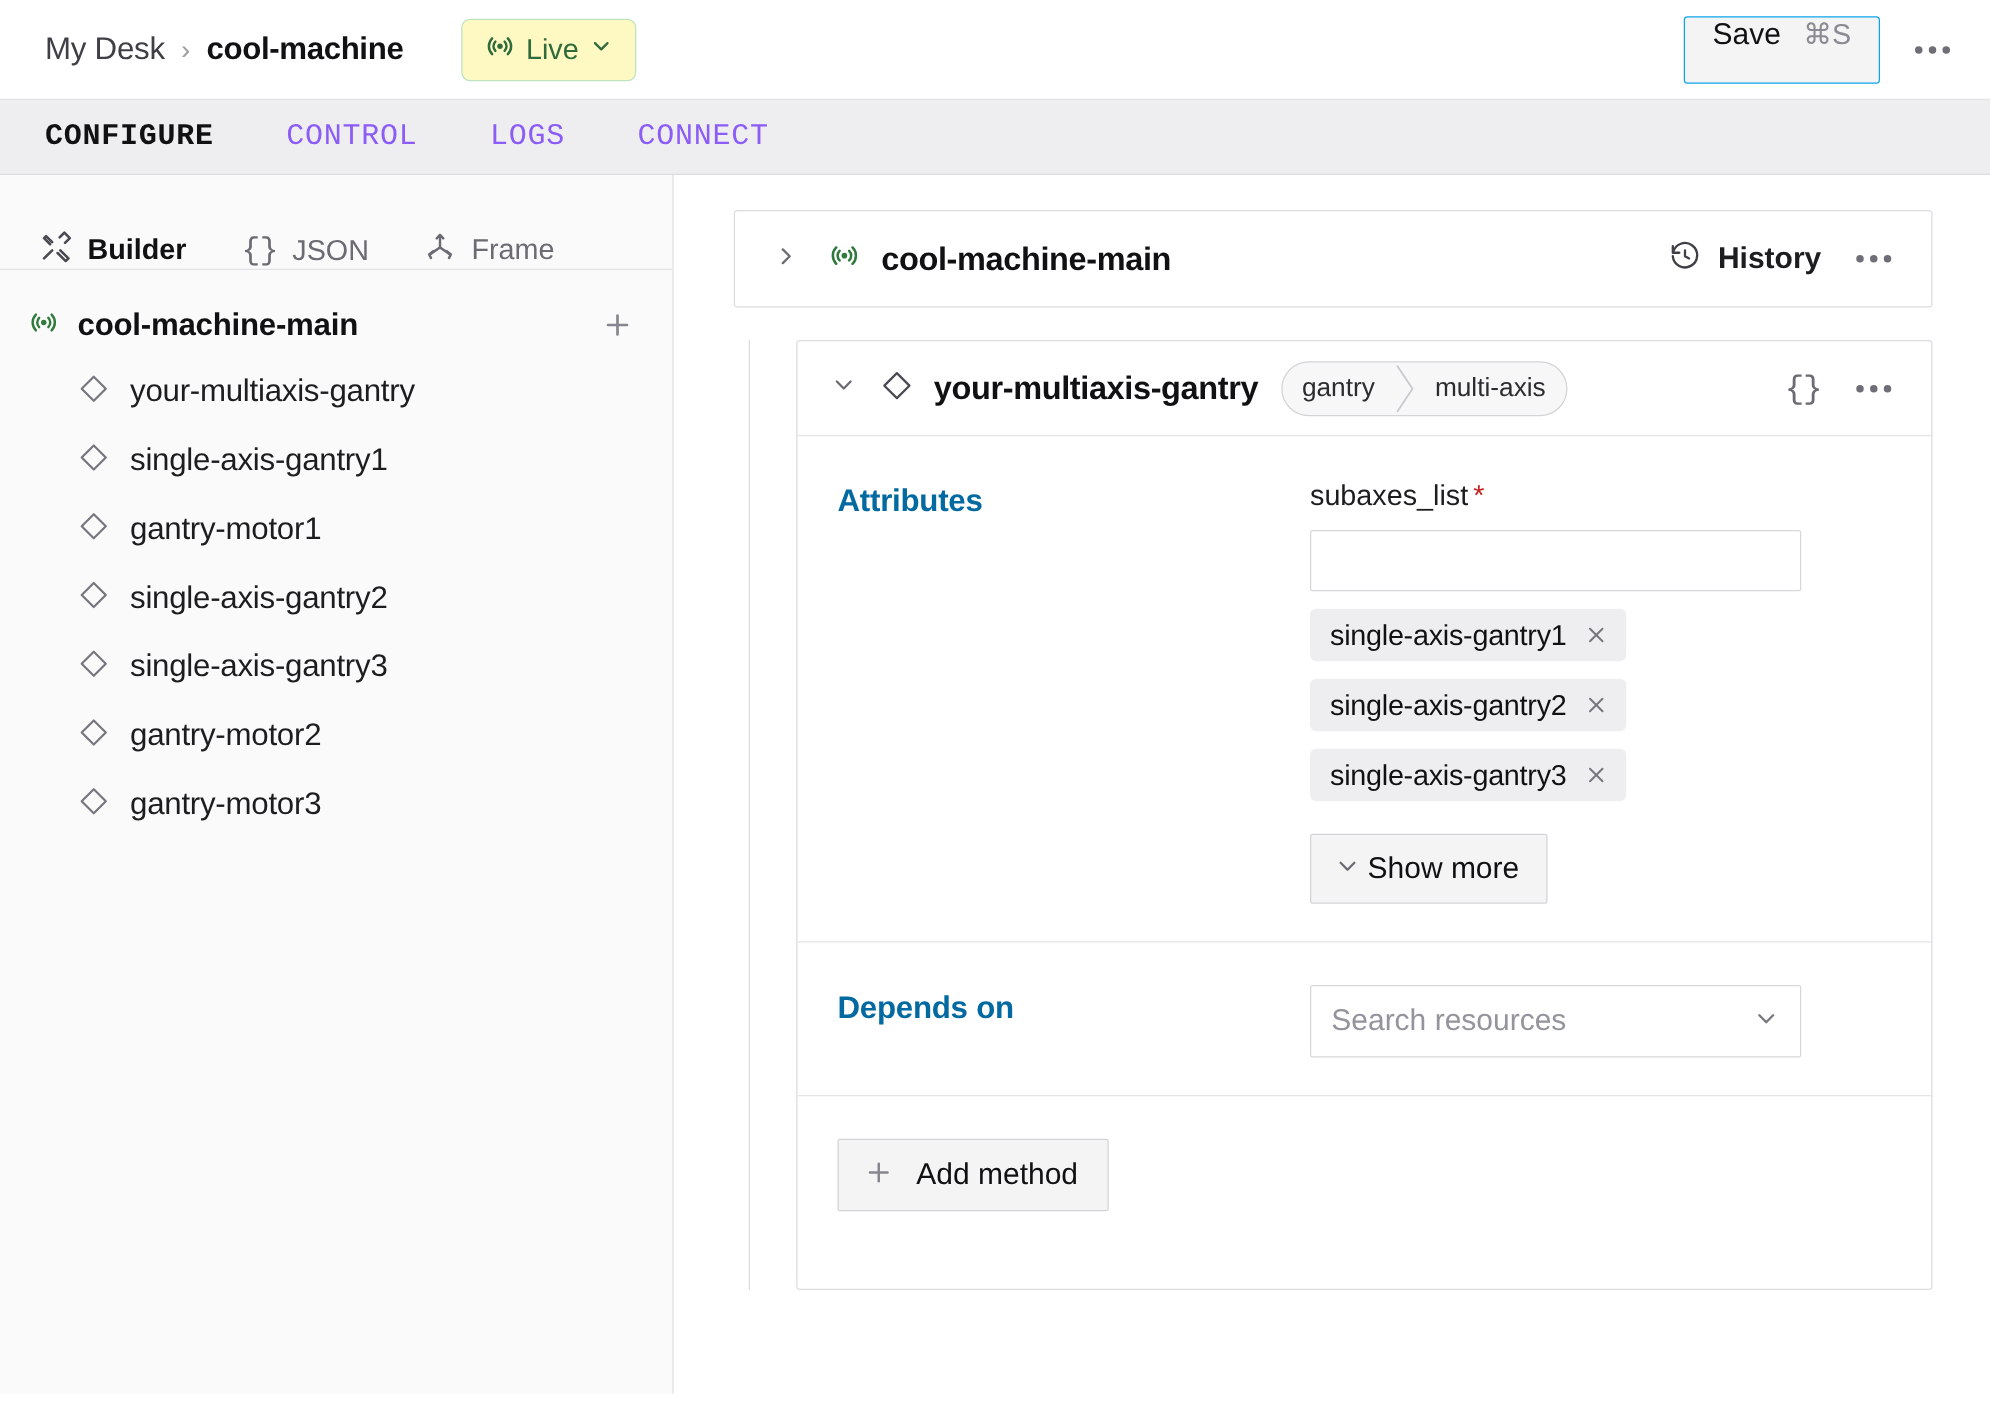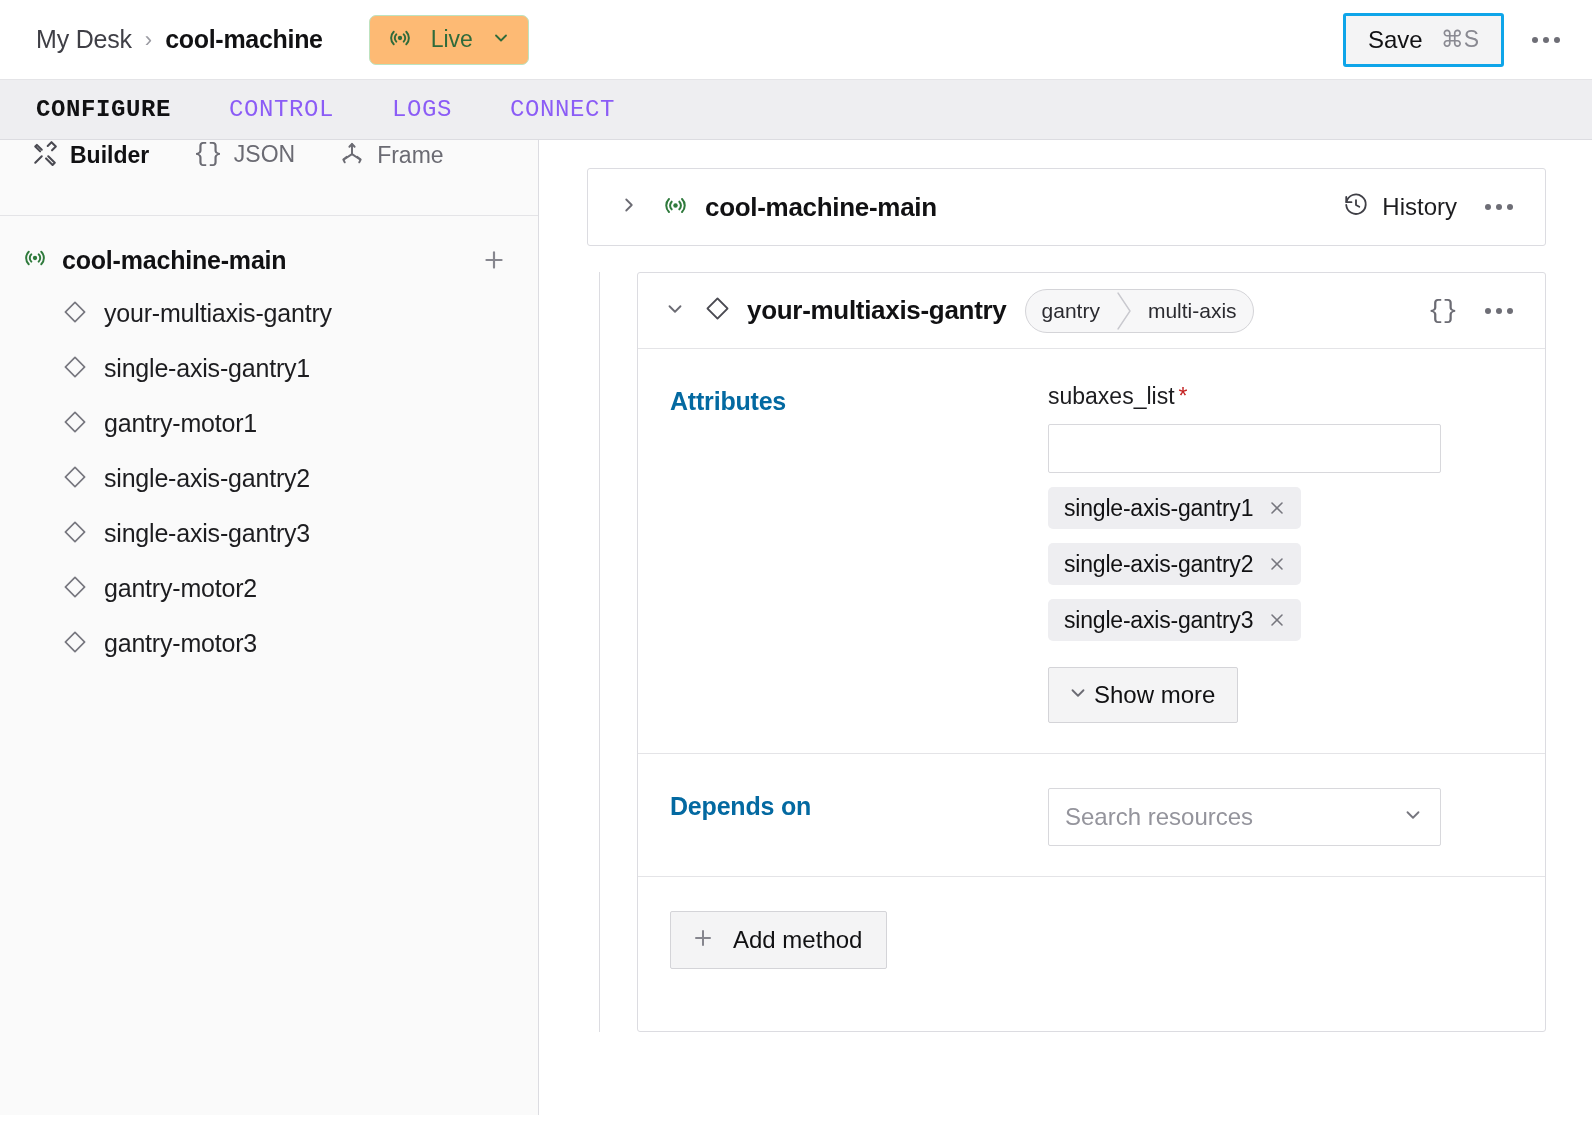--- a/index.html
+++ b/index.html
@@ -24,30 +24,30 @@
     font-size: 25px; color: #3f3f46; letter-spacing: -0.2px;
   }
   .crumb-sep {
     font-size: 22px; color: #9b9ba2; margin: 0 13px; font-weight: 400;
   }
   .crumb-current {
     font-size: 25px; font-weight: 700; color: #111113; letter-spacing: -0.3px;
   }
   .live-badge {
     margin-left: 46px;
-    display: flex; align-items: center; gap: 18px;
-    background: #fdba74; border: 1px solid #bde3c0;
+    display: flex; align-items: center; gap: 8px;
+    background: #fef9c3; border: 1px solid #bde3c0;
     border-radius: 7px; height: 50px; padding: 0 17px;
     cursor: pointer;
   }
   .live-badge .lbl { font-size: 23px; color: #2f6b3b; }
   .spacer { flex: 1; }
   .save-btn {
-    display: flex; align-items: center; gap: 18px;
-    border: 3px solid #0ea5e9; background: #f4f4f5;
+    display: flex; gap: 18px;
+    border: 1px solid #0ea5e9; background: #f4f4f5;
     border-radius: 3px; height: 54px; padding: 0 22px;
     cursor: pointer;
   }
   .save-btn .s-lbl { font-size: 24px; color: #111113; }
   .save-btn .s-key { font-size: 23px; color: #8a8a92; }
   .kebab {
     width: 44px; height: 44px; margin-left: 20px;
     display: flex; align-items: center; justify-content: center;
     gap: 5px; cursor: pointer;
   }
@@ -72,21 +72,21 @@
   
   .body { display: flex; height: calc(1134px - 80px - 79px); }
 
   
   .sidebar {
     width: 539px; background: #fafafa;
     border-right: 1px solid #dcdce1;
     display: flex; flex-direction: column;
   }
   .sb-modes {
-    height: 76px; display: flex; align-items: flex-start;
+    height: 76px; display: flex; align-items: flex-end;
     padding-left: 32px; border-bottom: 1px solid #e4e4e7;
   }
   .mode {
     display: flex; align-items: center; gap: 12px;
     margin-right: 44px; cursor: pointer;
   }
   .mode .m-lbl { font-size: 23px; color: #6b6b73; }
   .mode.active .m-lbl { color: #111113; font-weight: 700; }
 
   .tree { padding-top: 18px; }
@@ -122,20 +122,21 @@
     padding: 0 24px 0 30px; background: #fff;
   }
   .chev-right { margin-right: 22px; cursor: pointer; }
   .machine-card .mc-lbl {
     font-size: 26px; font-weight: 700; color: #111113;
     margin-left: 16px; letter-spacing: -0.3px;
   }
   .history-btn {
     margin-left: auto; display: flex; align-items: center; gap: 13px;
     cursor: pointer;
+    font-weight: bold;
   }
   .history-btn .h-lbl { font-size: 24px; color: #1d1d20; }
 
   .rail-wrap { display: flex; margin-top: 26px; height: 760px; }
   .rail { width: 1px; background: #dcdce1; margin-left: 12px; }
   .res-card {
     margin-left: 37px; flex: 1;
     border: 1px solid #dcdce1; border-radius: 3px;
     background: #fff; display: flex; flex-direction: column;
   }

